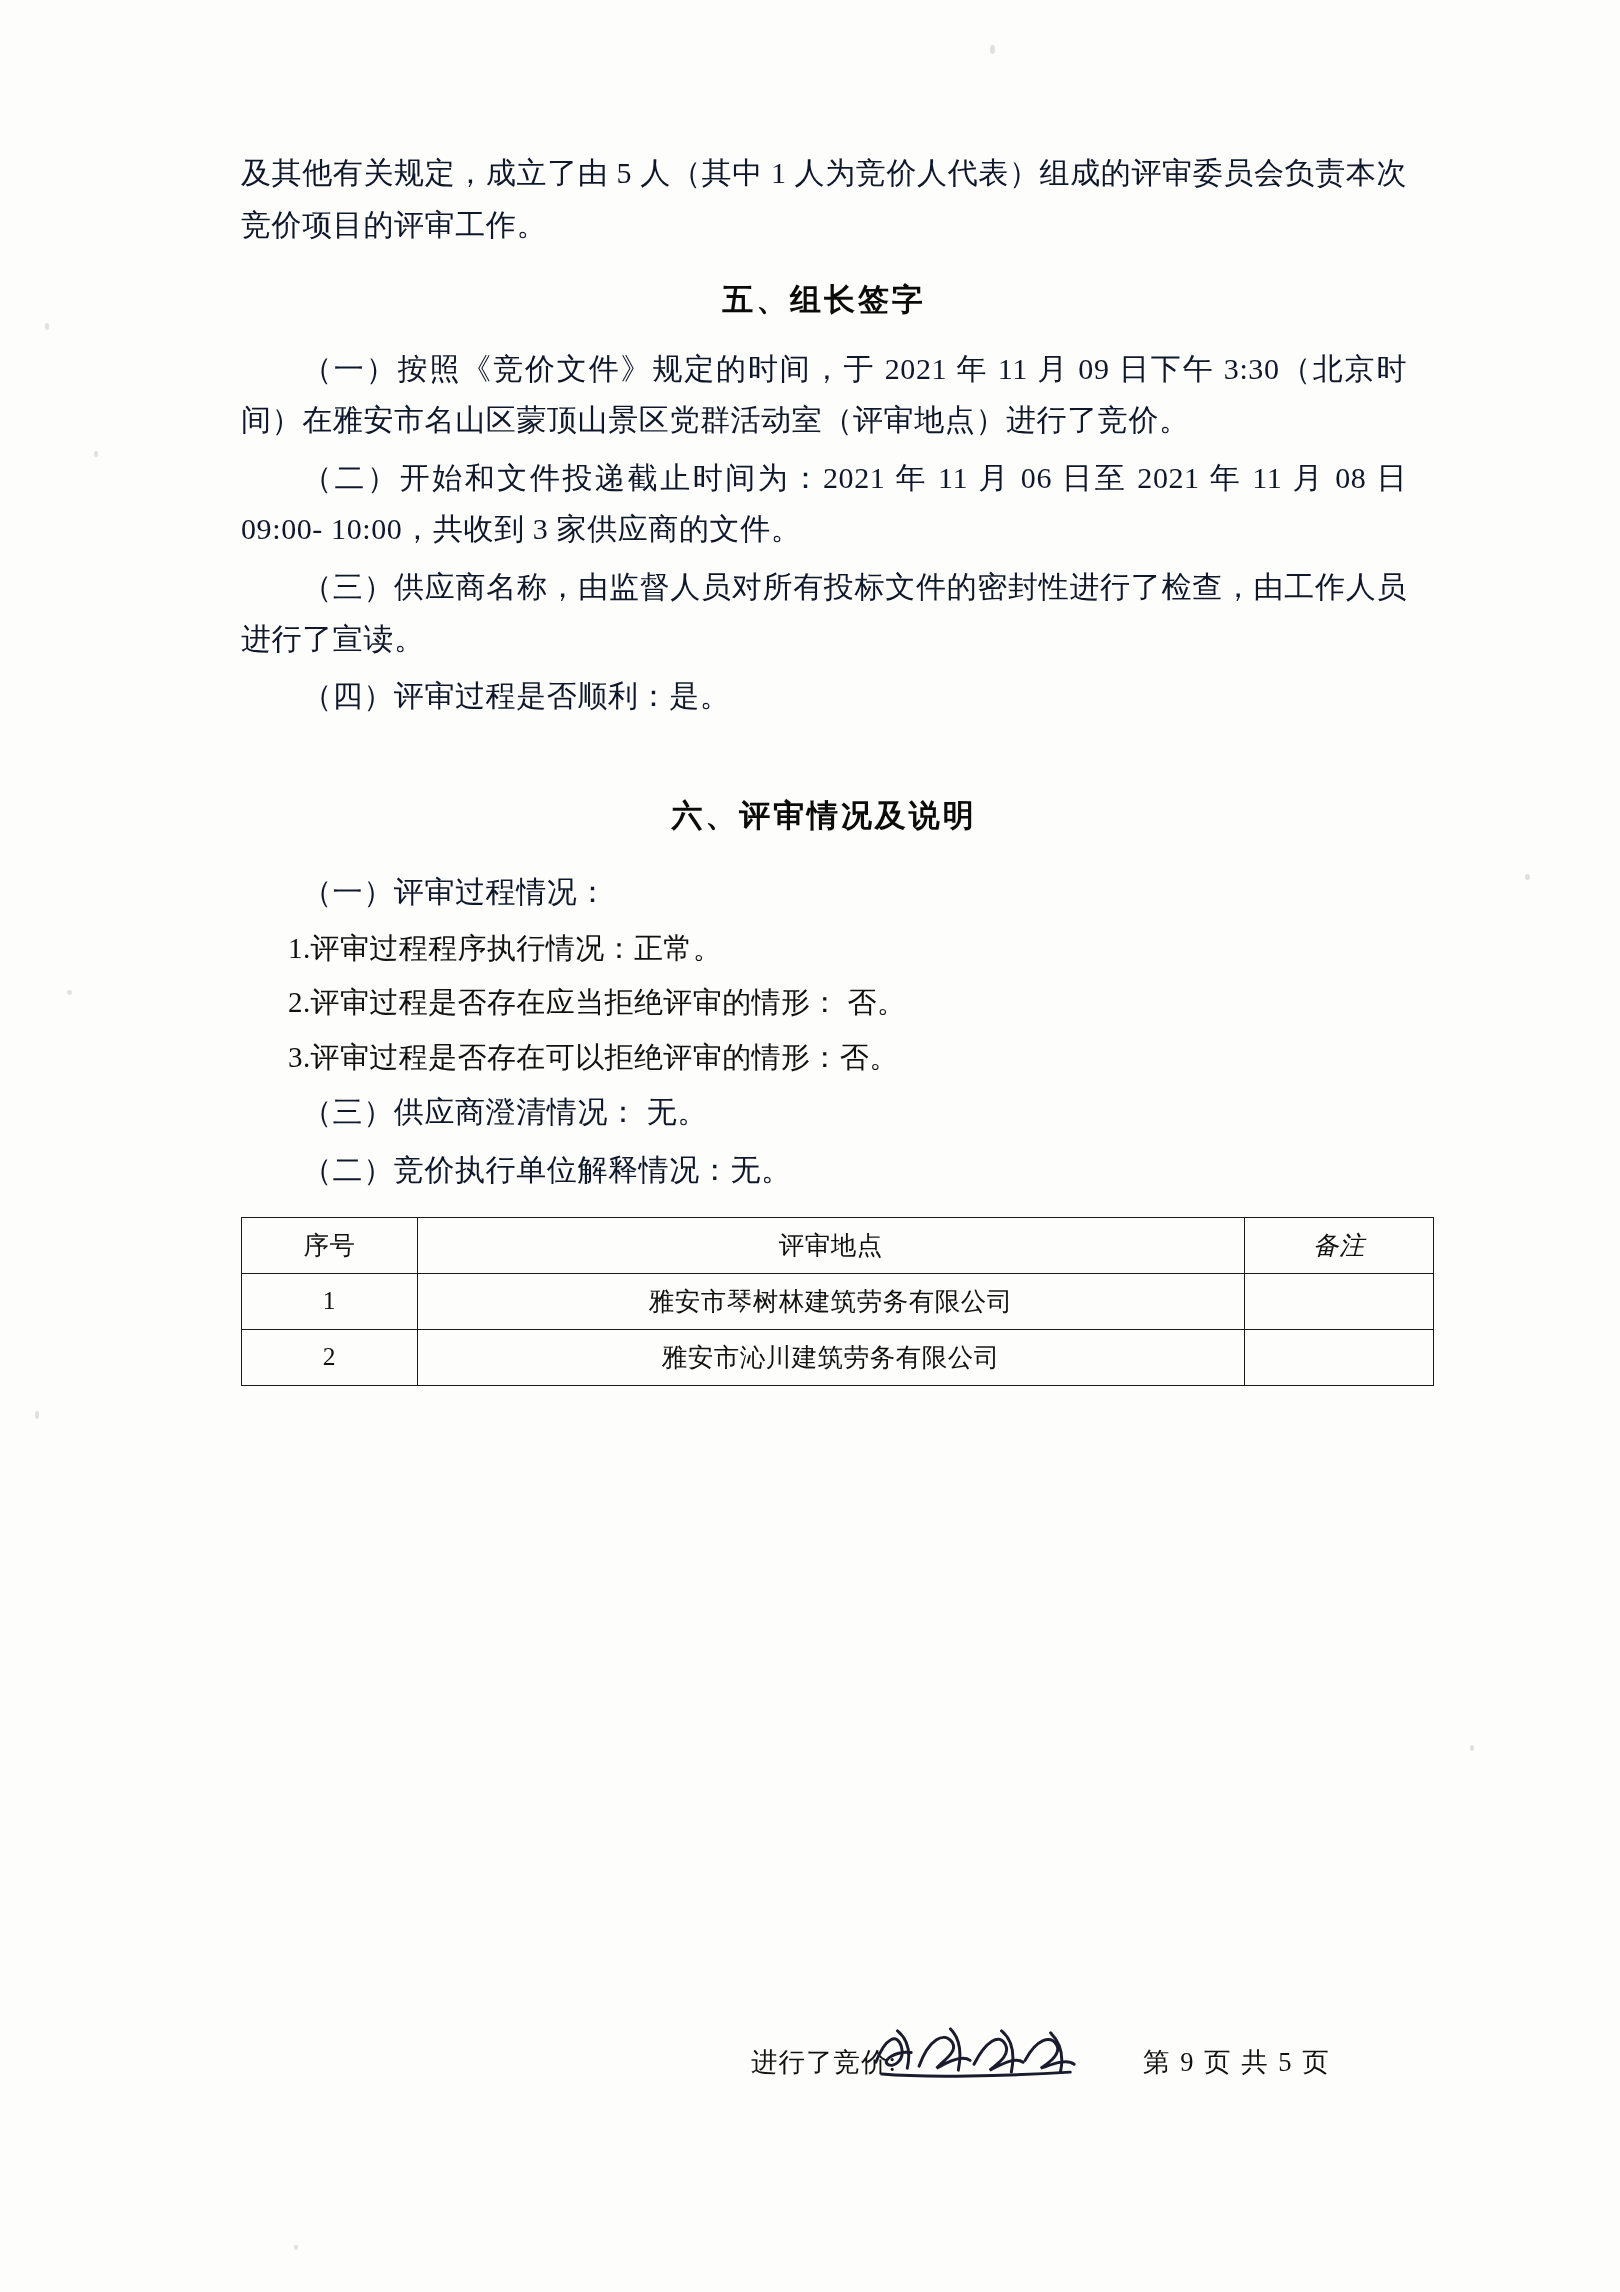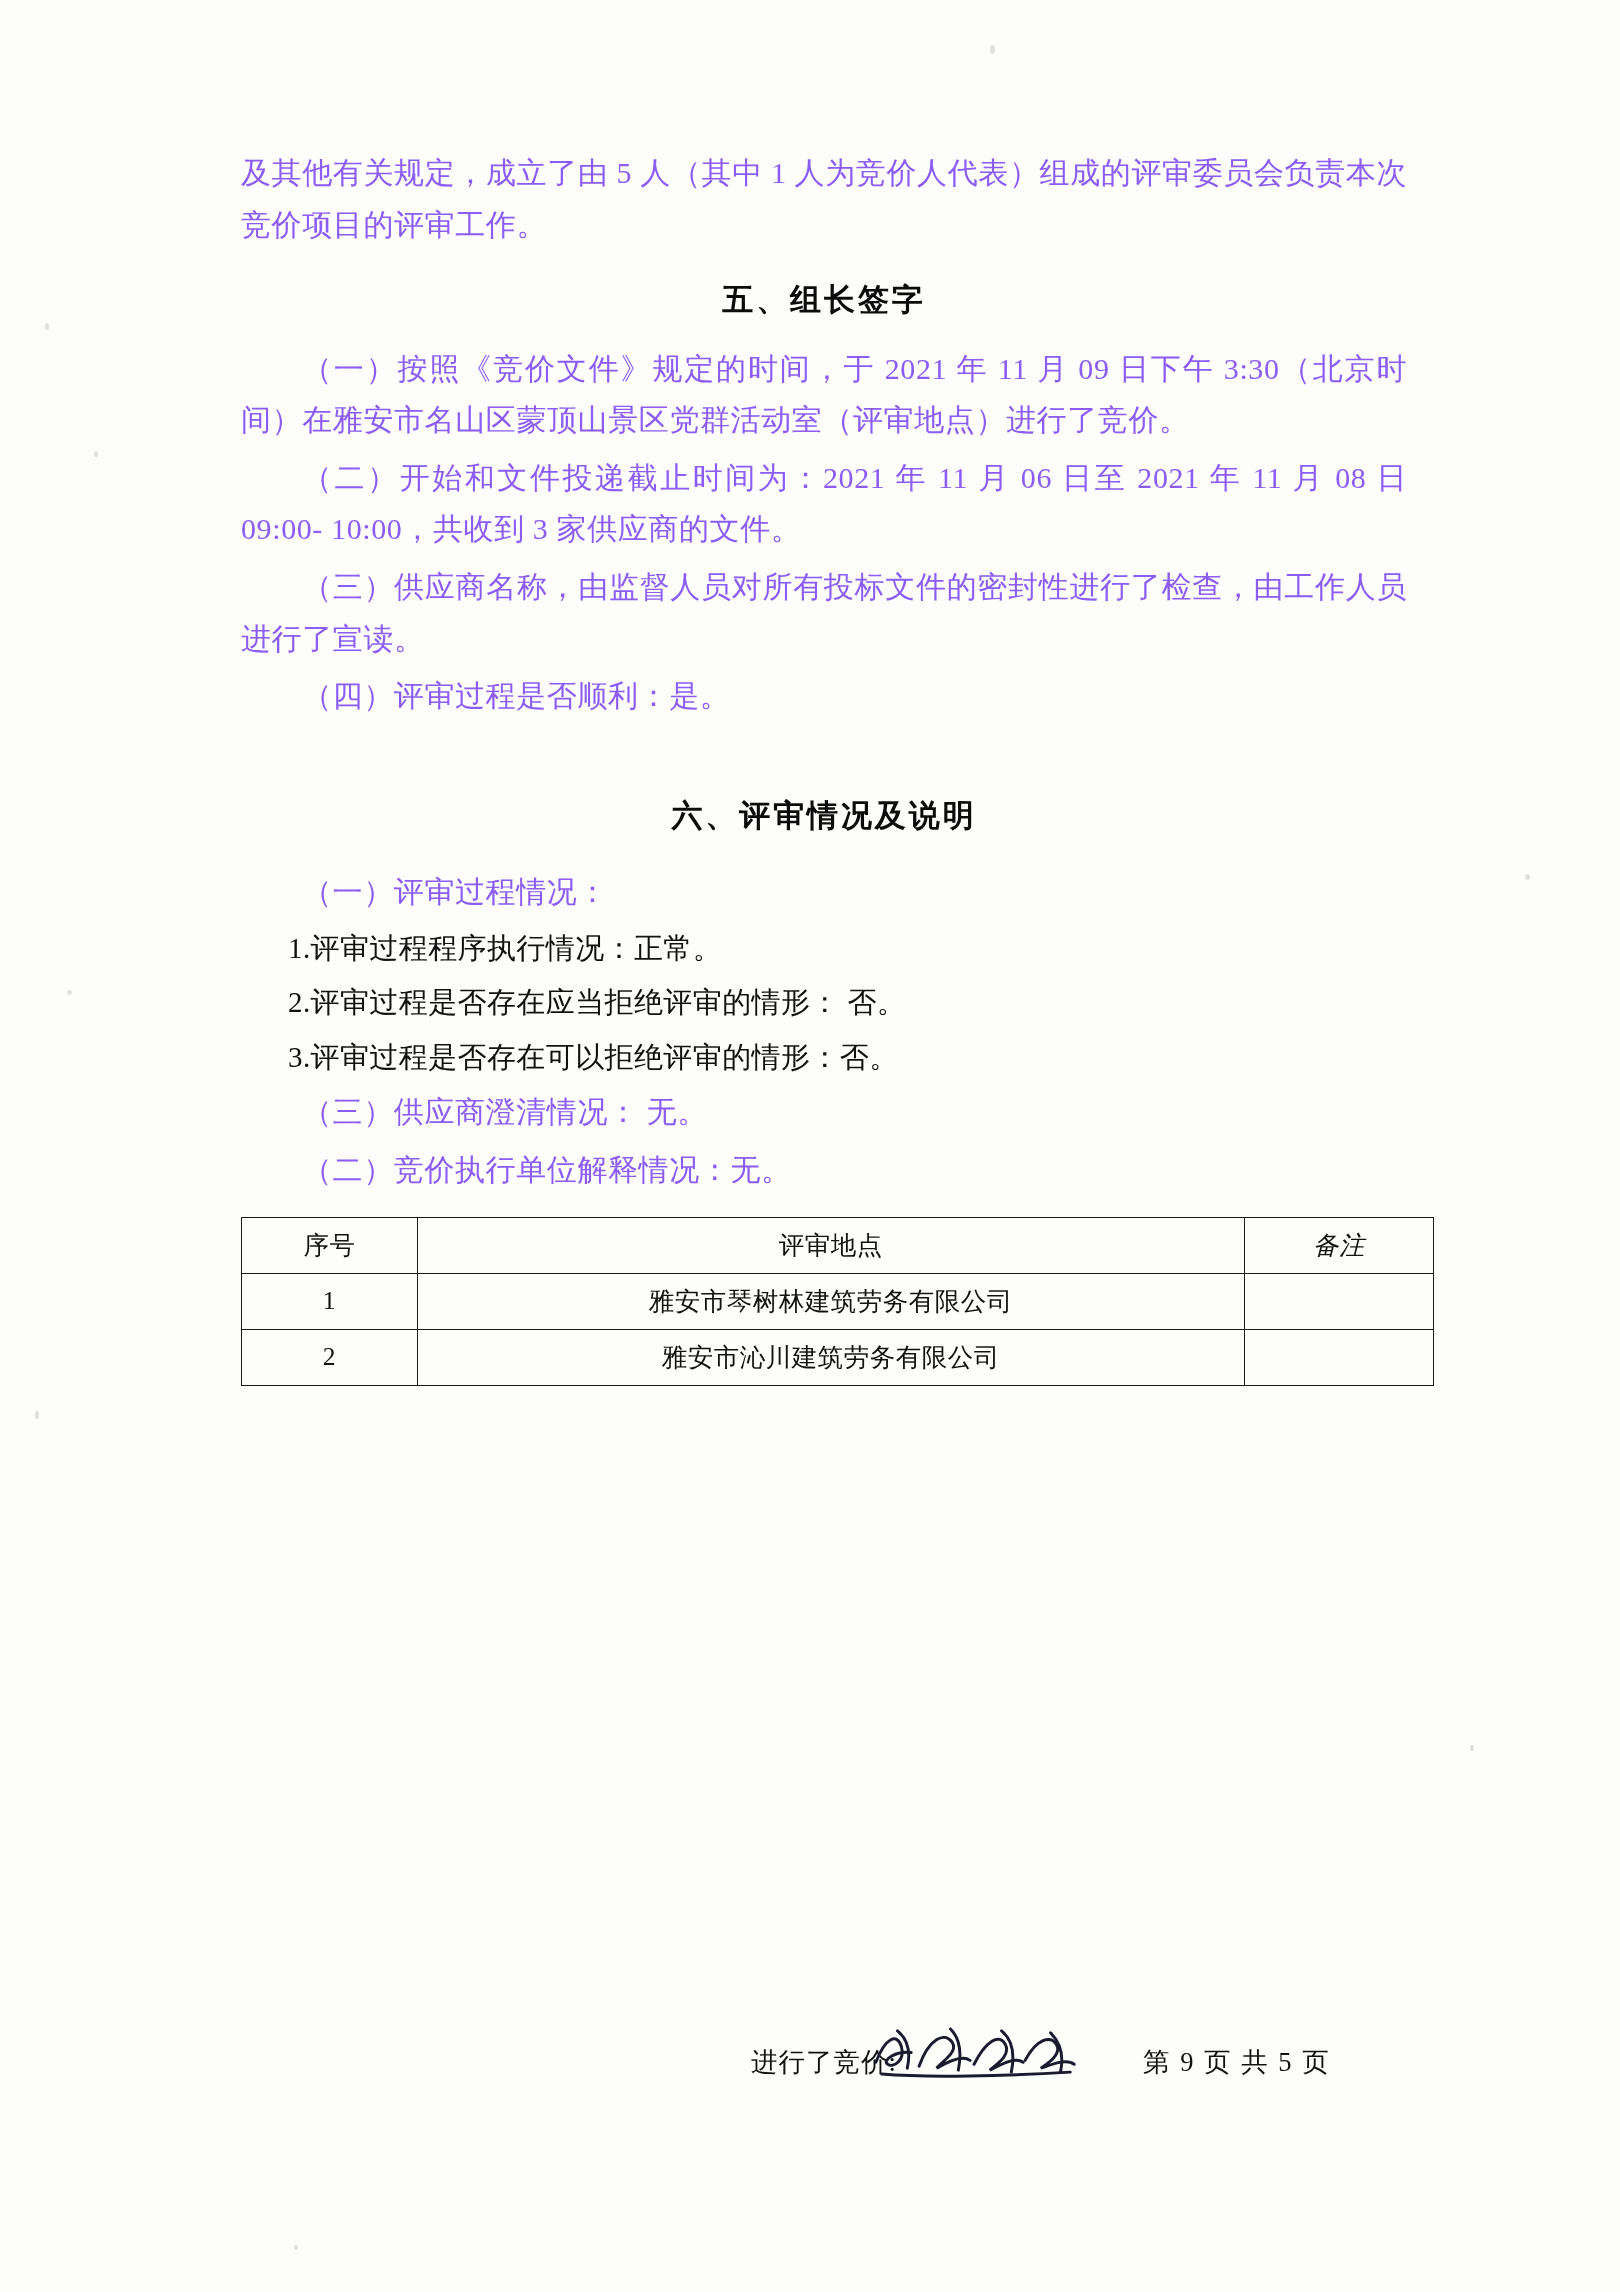--- a/index.html
+++ b/index.html
@@ -30,21 +30,21 @@
     left: 241px;
     top: 147px;
     width: 1166px;
   }
   .para {
     font-size: 30px;
     line-height: 1.72;
     letter-spacing: 0.6px;
     text-align: justify;
     margin: 0 0 5.9px 0;
-    color: #8b5cf6;
+    color: #0f172a;
   }
   .indent {
     text-indent: 61px;
   }
   .hang {
     text-indent: 0;
   }
   .heading {
     font-size: 31px;
     font-weight: 700;

